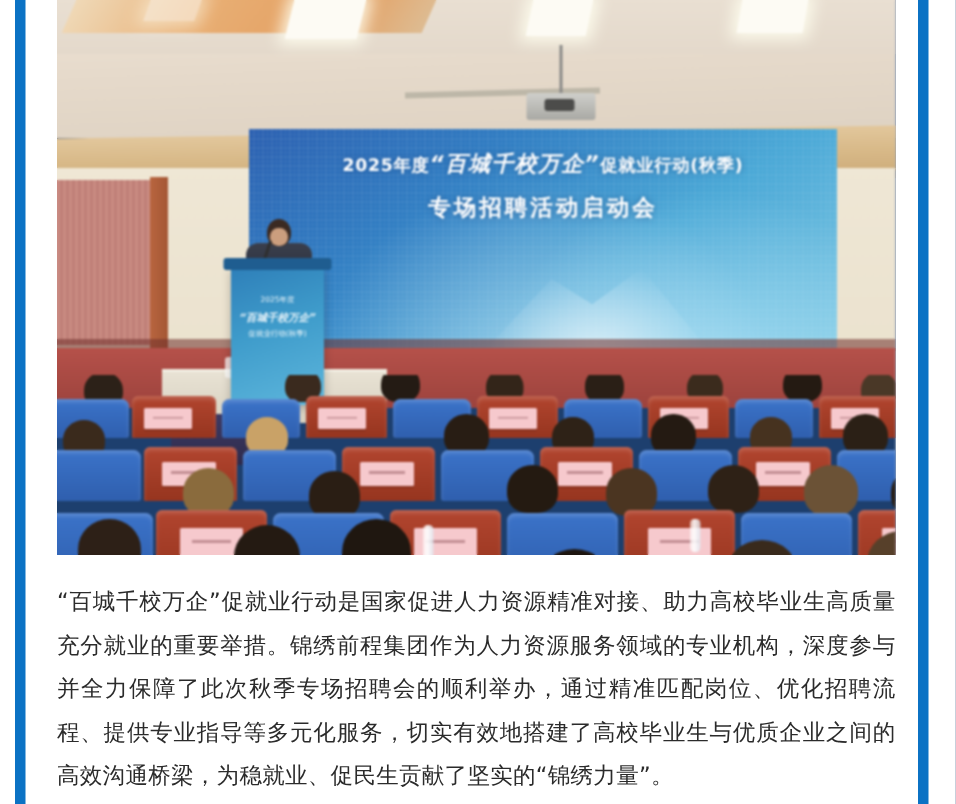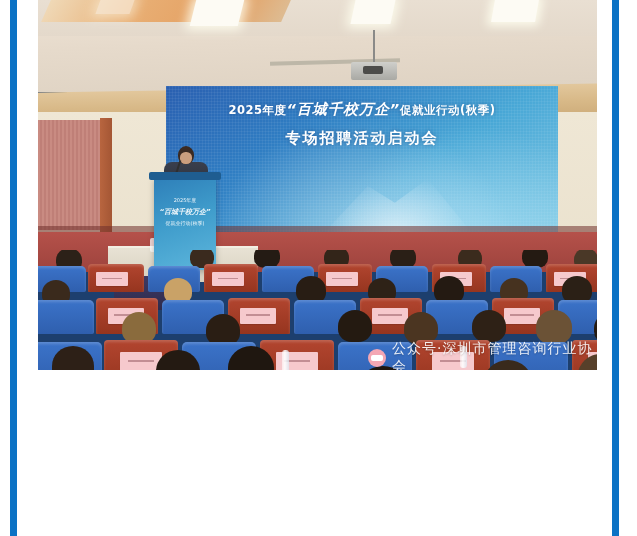--- a/index.html
+++ b/index.html
@@ -484,19 +484,16 @@
       <div class="person" style="left:446px; top:110px; width:48px; height:44px; background:#392a1c;"></div>
       <div class="person" style="left:540px; top:104px; width:46px; height:42px; background:#57402a;"></div>
 
       <div class="bottle" style="left:244px; top:100px;"></div>
       <div class="bottle" style="left:422px; top:96px; height:22px;"></div>
 
     </div>
 
     <div class="soft"></div>
 
-    <div class="watermark">
-      <span class="wm-logo"></span>
-      <span>公众号·深圳市管理咨询行业协会</span>
-    </div>
   </div>
 
+  <p class="body-text">“百城千校万企”促就业行动是国家促进人力资源精准对接、助力高校毕业生高质量充分就业的重要举措。锦绣前程集团作为人力资源服务领域的专业机构，深度参与并全力保障了此次秋季专场招聘会的顺利举办，通过精准匹配岗位、优化招聘流程、提供专业指导等多元化服务，切实有效地搭建了高校毕业生与优质企业之间的高效沟通桥梁，为稳就业、促民生贡献了坚实的“锦绣力量”。</p>
 </div>
 
 </body></html>

